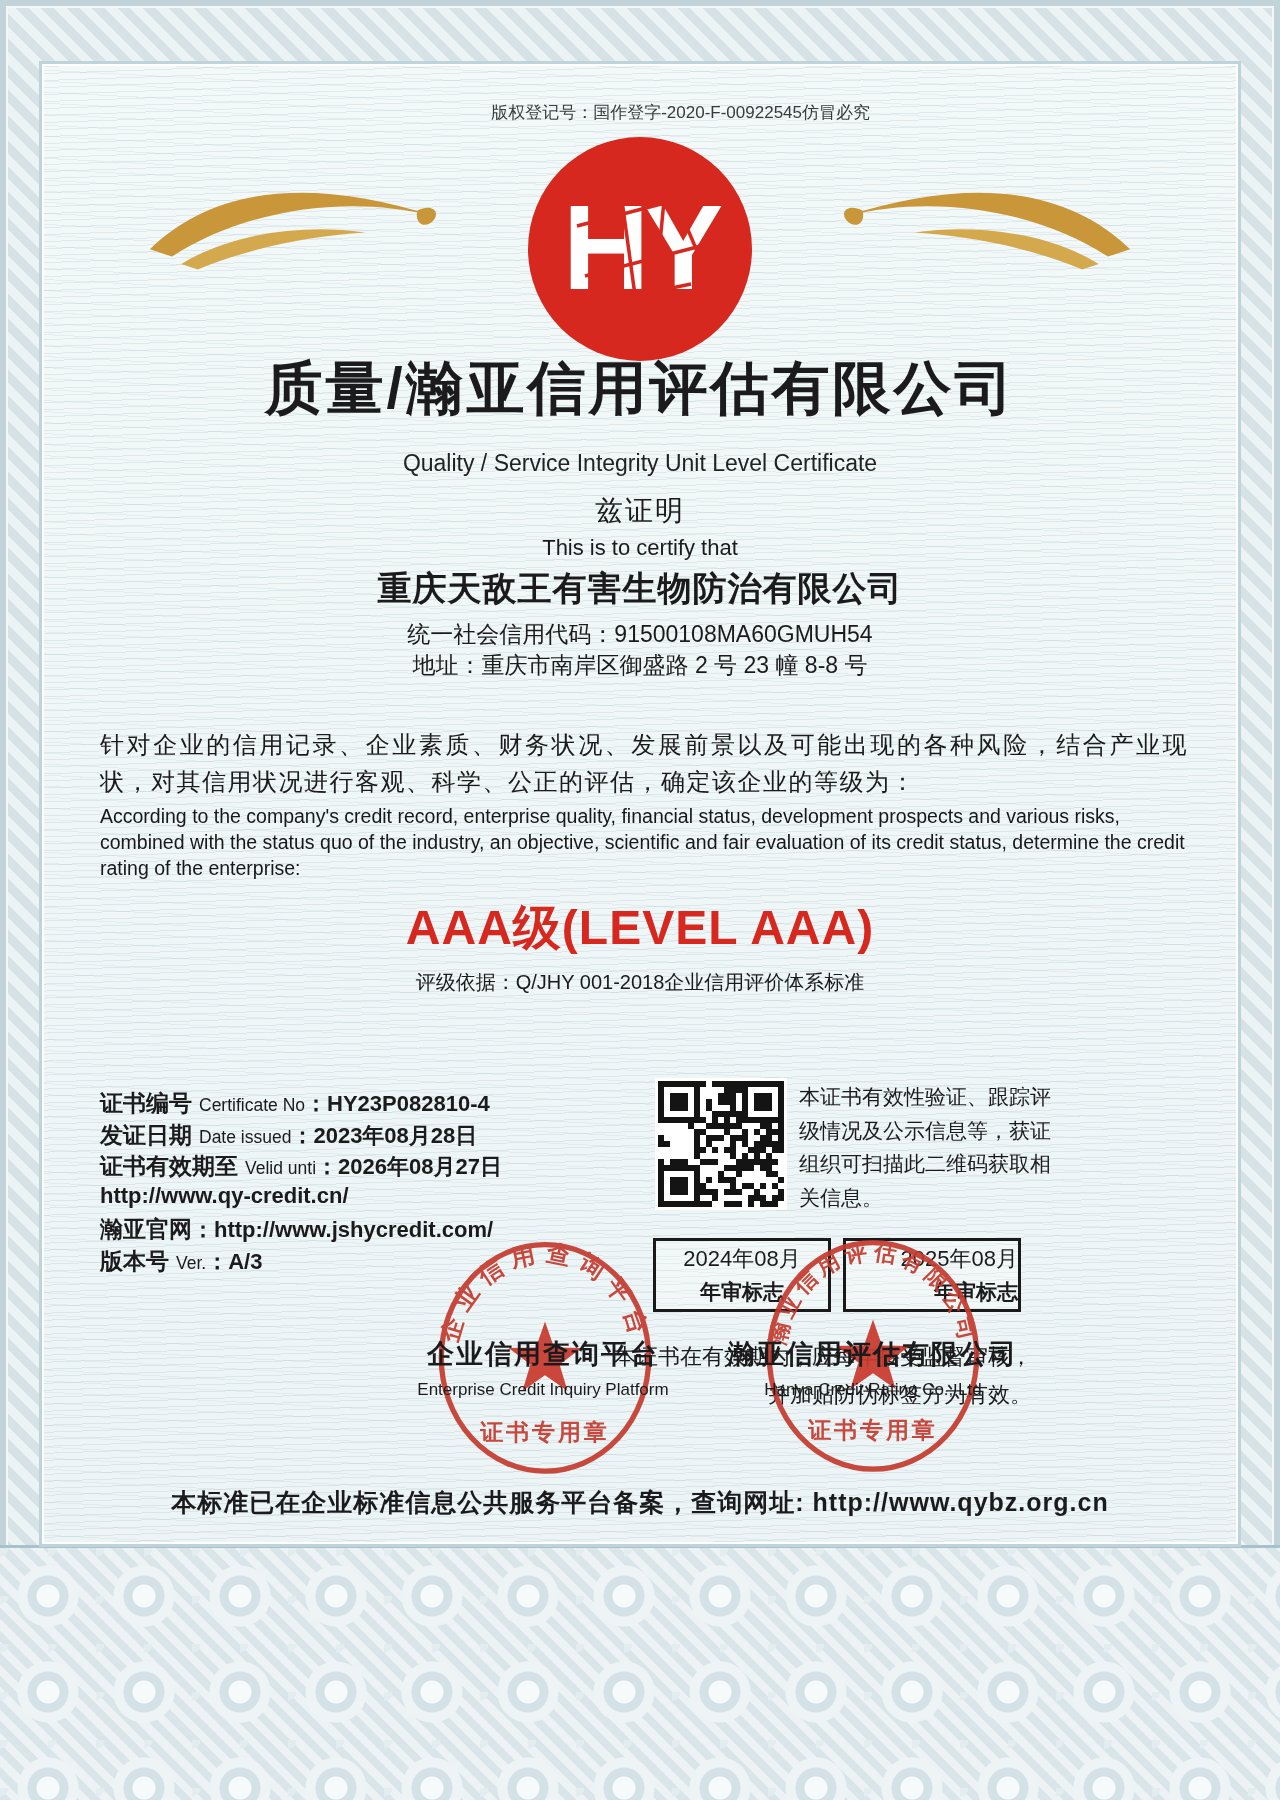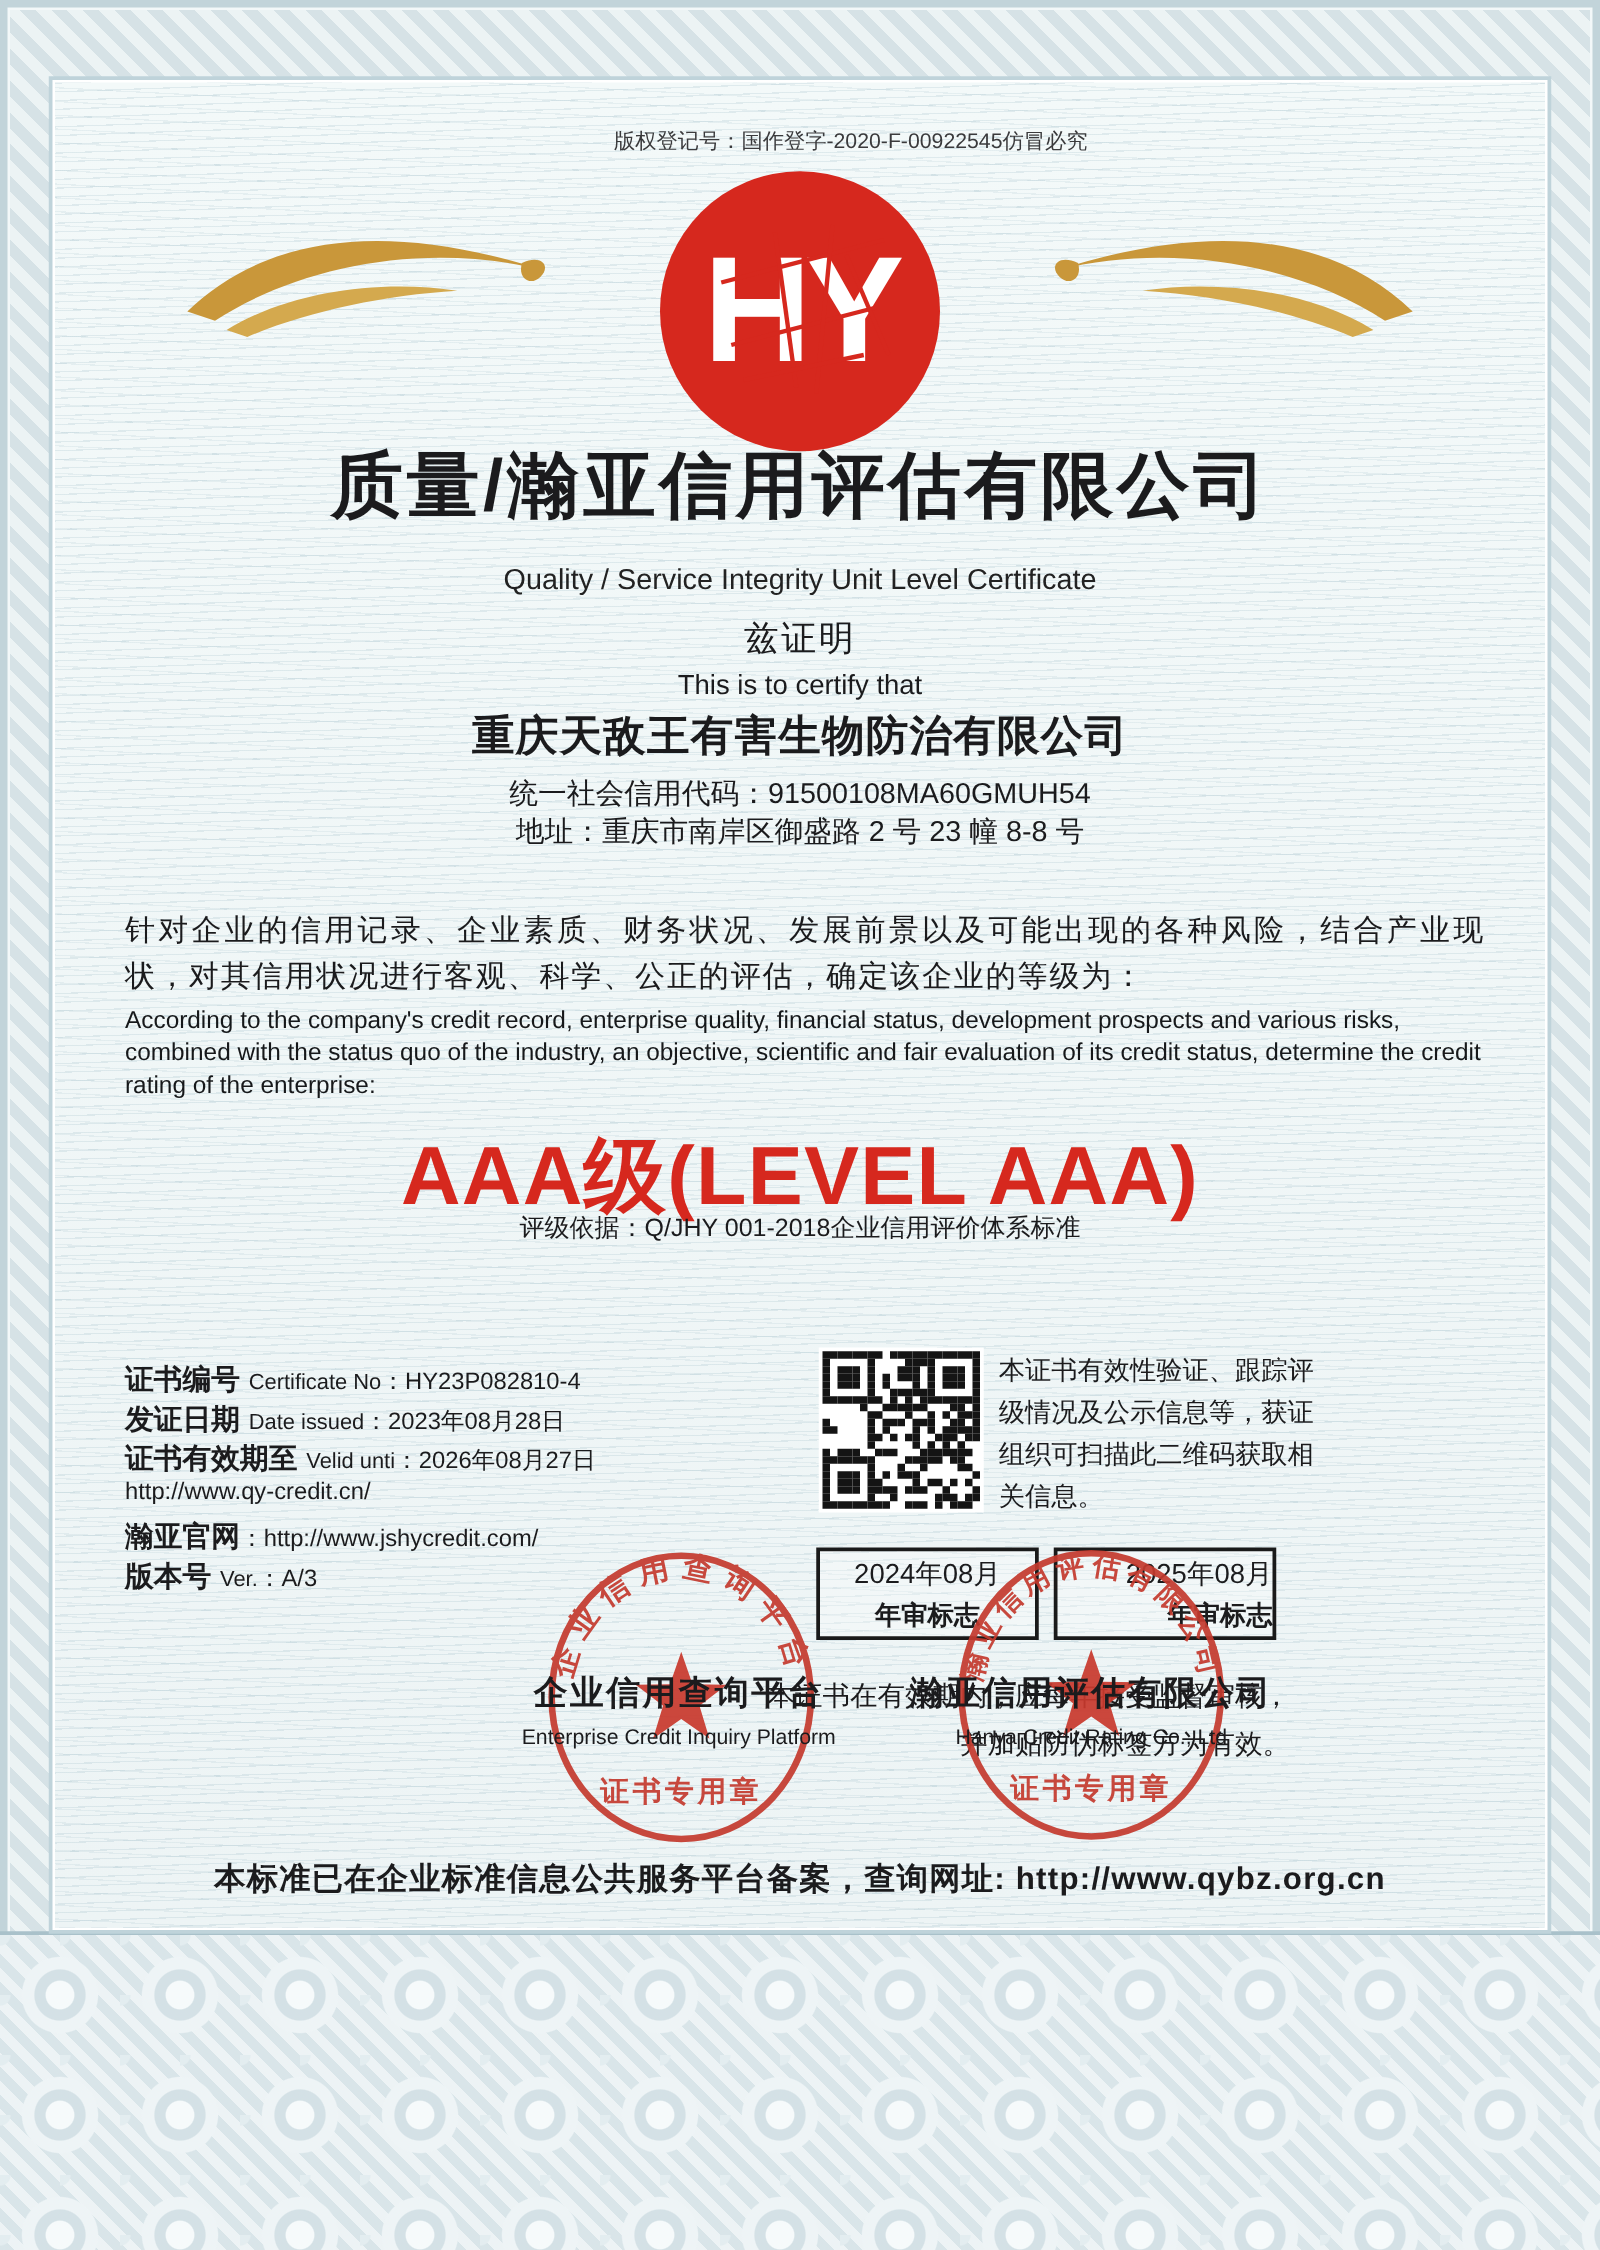--- a/index.html
+++ b/index.html
@@ -38,28 +38,28 @@
   .flourish.fl-right{right:142px;transform:scaleX(-1);}
   .title-cn{top:350px;font-size:58px;font-weight:bold;letter-spacing:3px;}
   .title-en{top:450px;font-size:23px;color:#222;}
   .certify-cn{top:492px;font-size:28px;letter-spacing:2px;}
   .certify-en{top:535px;font-size:22px;}
   .company{top:566px;font-size:34px;font-weight:bold;letter-spacing:1px;}
   .code-line{top:619px;font-size:23px;}
   .addr-line{top:650px;font-size:23px;}
   .para-cn{top:726px;left:100px;right:92px;font-size:24px;line-height:37px;letter-spacing:1.5px;text-align:justify;}
   .para-en{top:803px;left:100px;right:92px;font-size:19.5px;line-height:26px;color:#16181a;}
-  .level{top:896px;font-size:66px;font-weight:800;color:#d6281e;letter-spacing:1px;}
+  .level{top:896px;font-size:48px;font-weight:800;color:#d6281e;letter-spacing:1px;}
   .basis-cn{top:969px;font-size:20px;}
   .basis-en{top:996px;font-size:19px;}
   .details{top:1088px;left:100px;width:560px;}
   .drow{height:31.5px;white-space:nowrap;}
   .dcn{font-size:23px;font-weight:bold;}
   .den{font-size:17.5px;margin-left:7px;}
-  .dval{font-size:19px;font-weight:normal;}
+  .dval{font-size:22px;font-weight:bold;}
   .qr{left:655px;top:1078px;width:132px;height:132px;background:#fff;padding:3px;
       display:grid;grid-template-rows:repeat(21,1fr);grid-template-columns:repeat(21,1fr);}
   .qr div{background:#141414;}
   .qr-note{left:799px;top:1080px;width:252px;font-size:21px;line-height:33.5px;text-align:justify;}
   .audit-box{top:1238px;width:178px;height:74px;border:3px solid #1a1a1a;
       display:flex;flex-direction:column;align-items:center;justify-content:center;gap:4px;background:rgba(255,255,255,.25);}
   .audit-box .m{font-size:22px;}
   .audit-box .l{font-size:21px;font-weight:bold;}
   .ab1{left:653px;} .ab2{left:843px;align-items:flex-end;}
   .audit-note{top:1338px;right:248px;text-align:right;font-size:22px;line-height:38px;}

